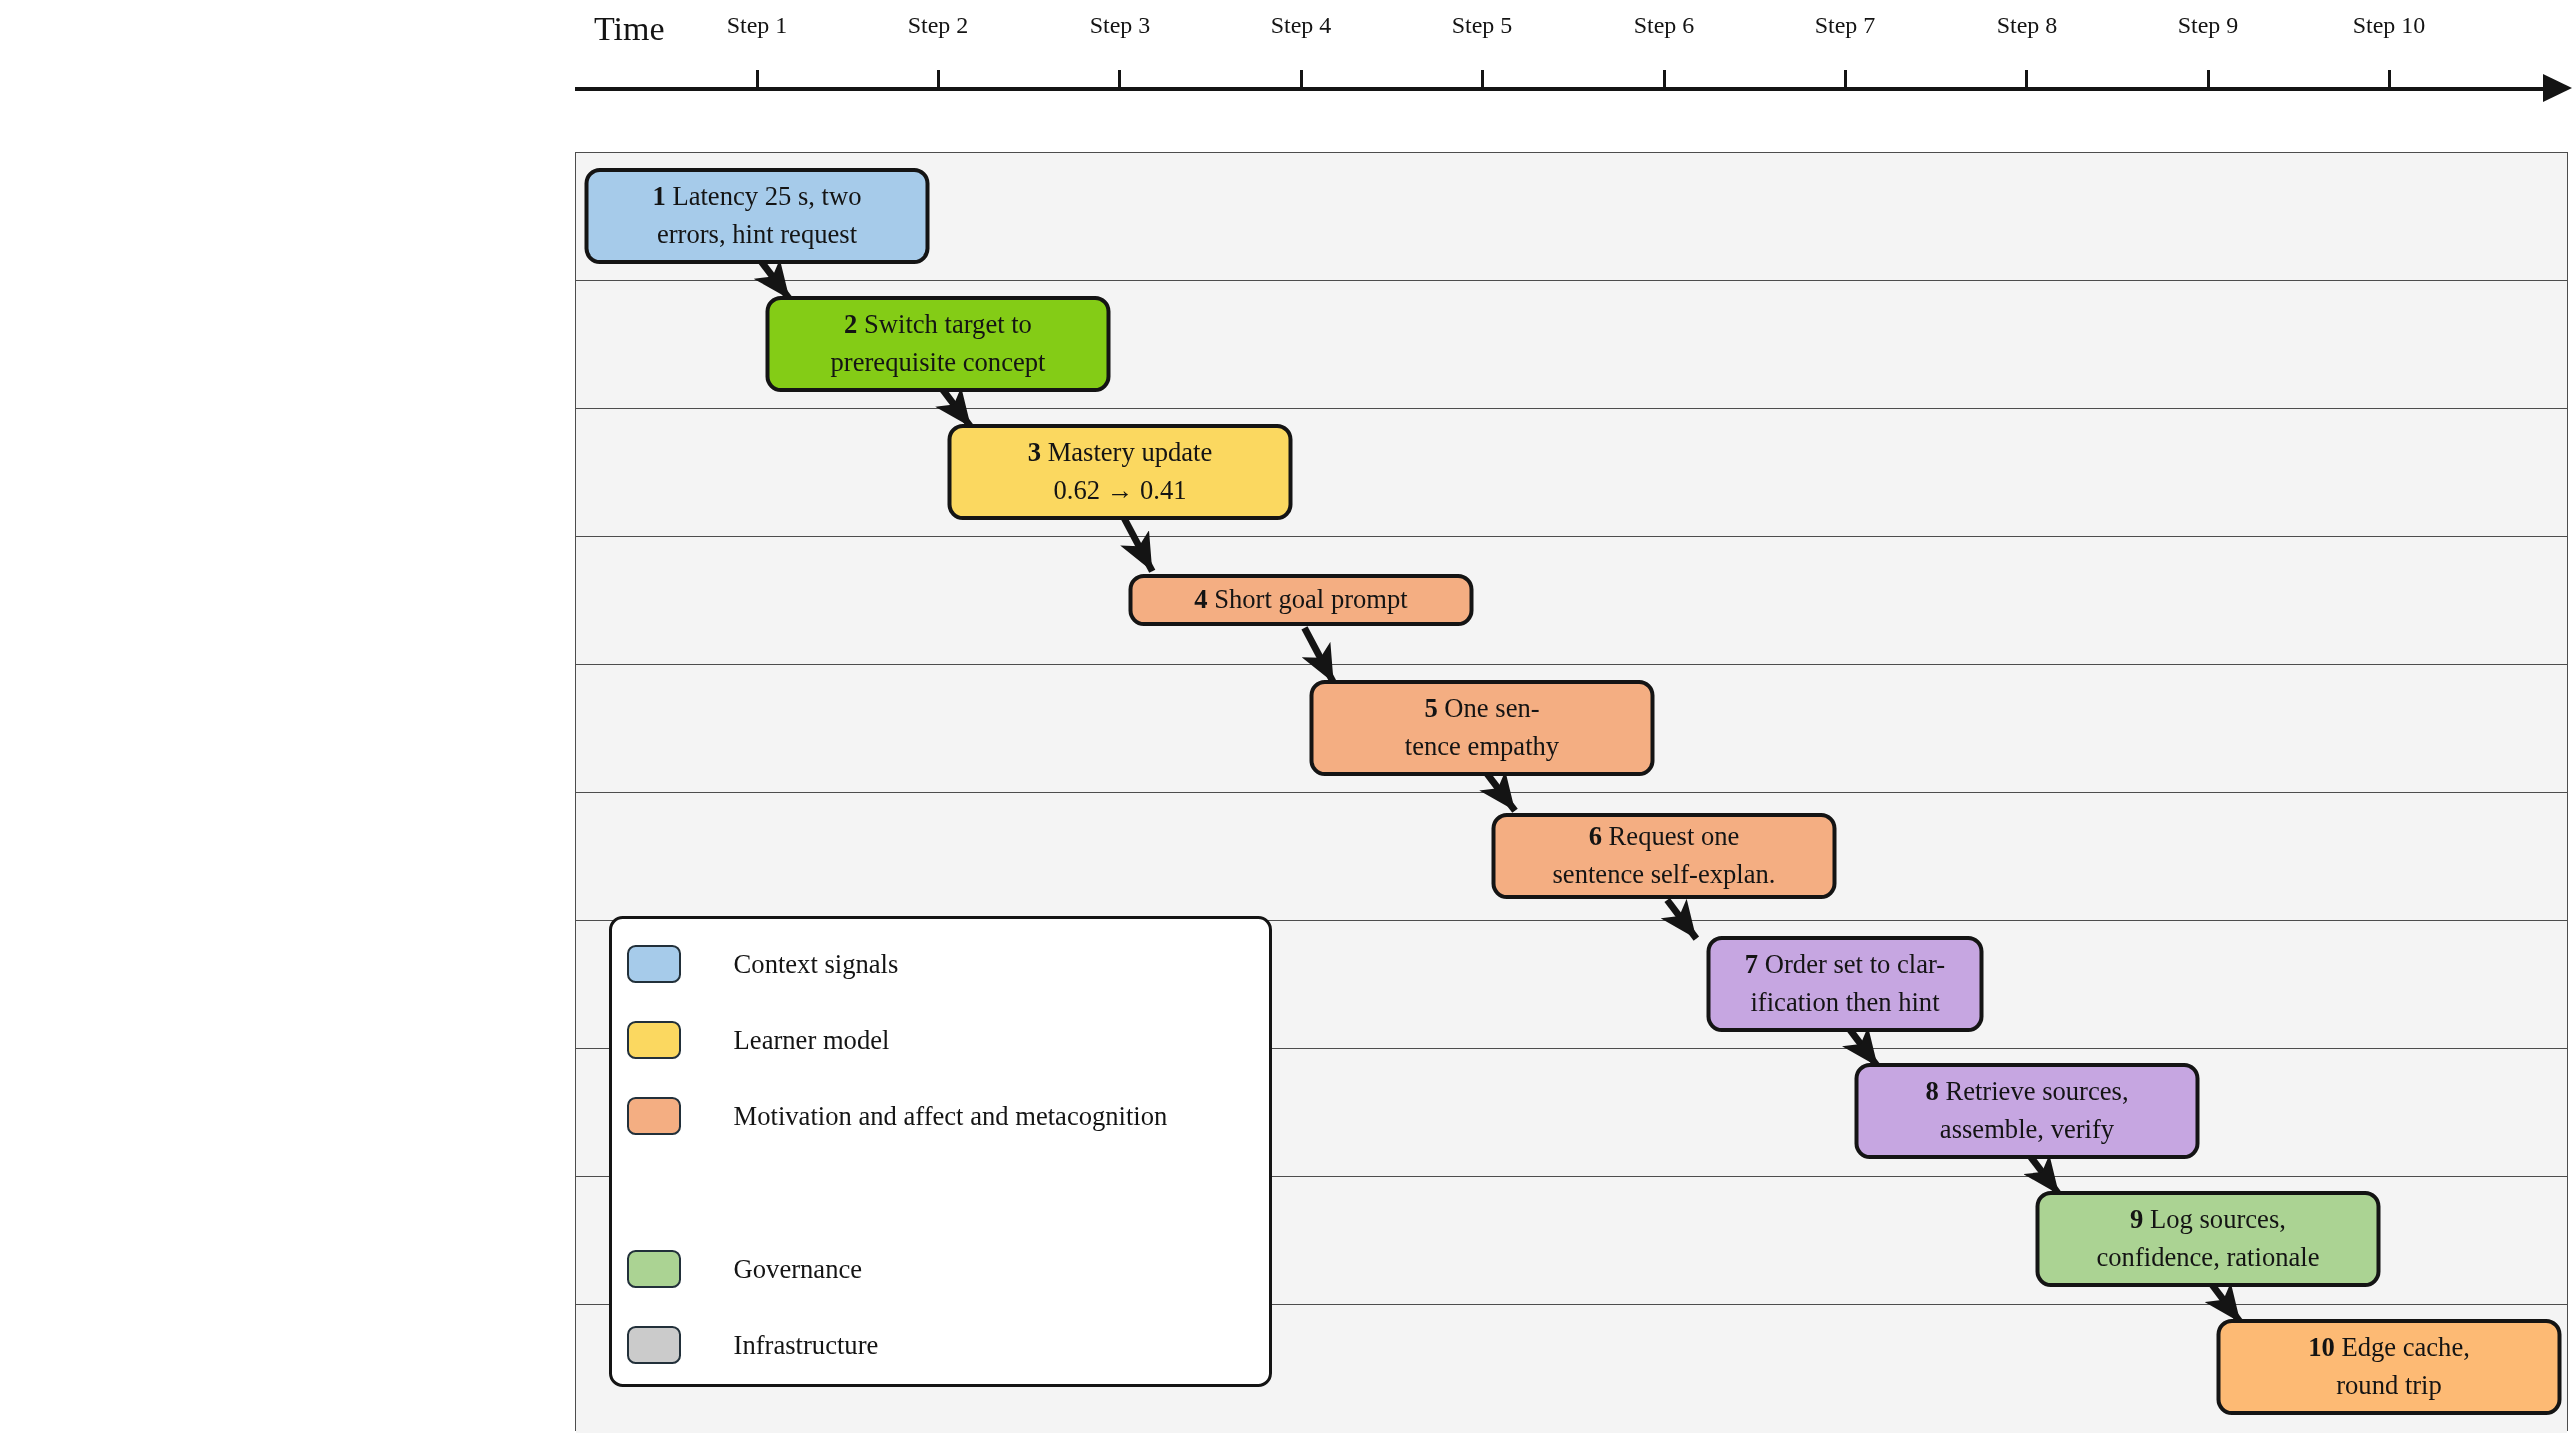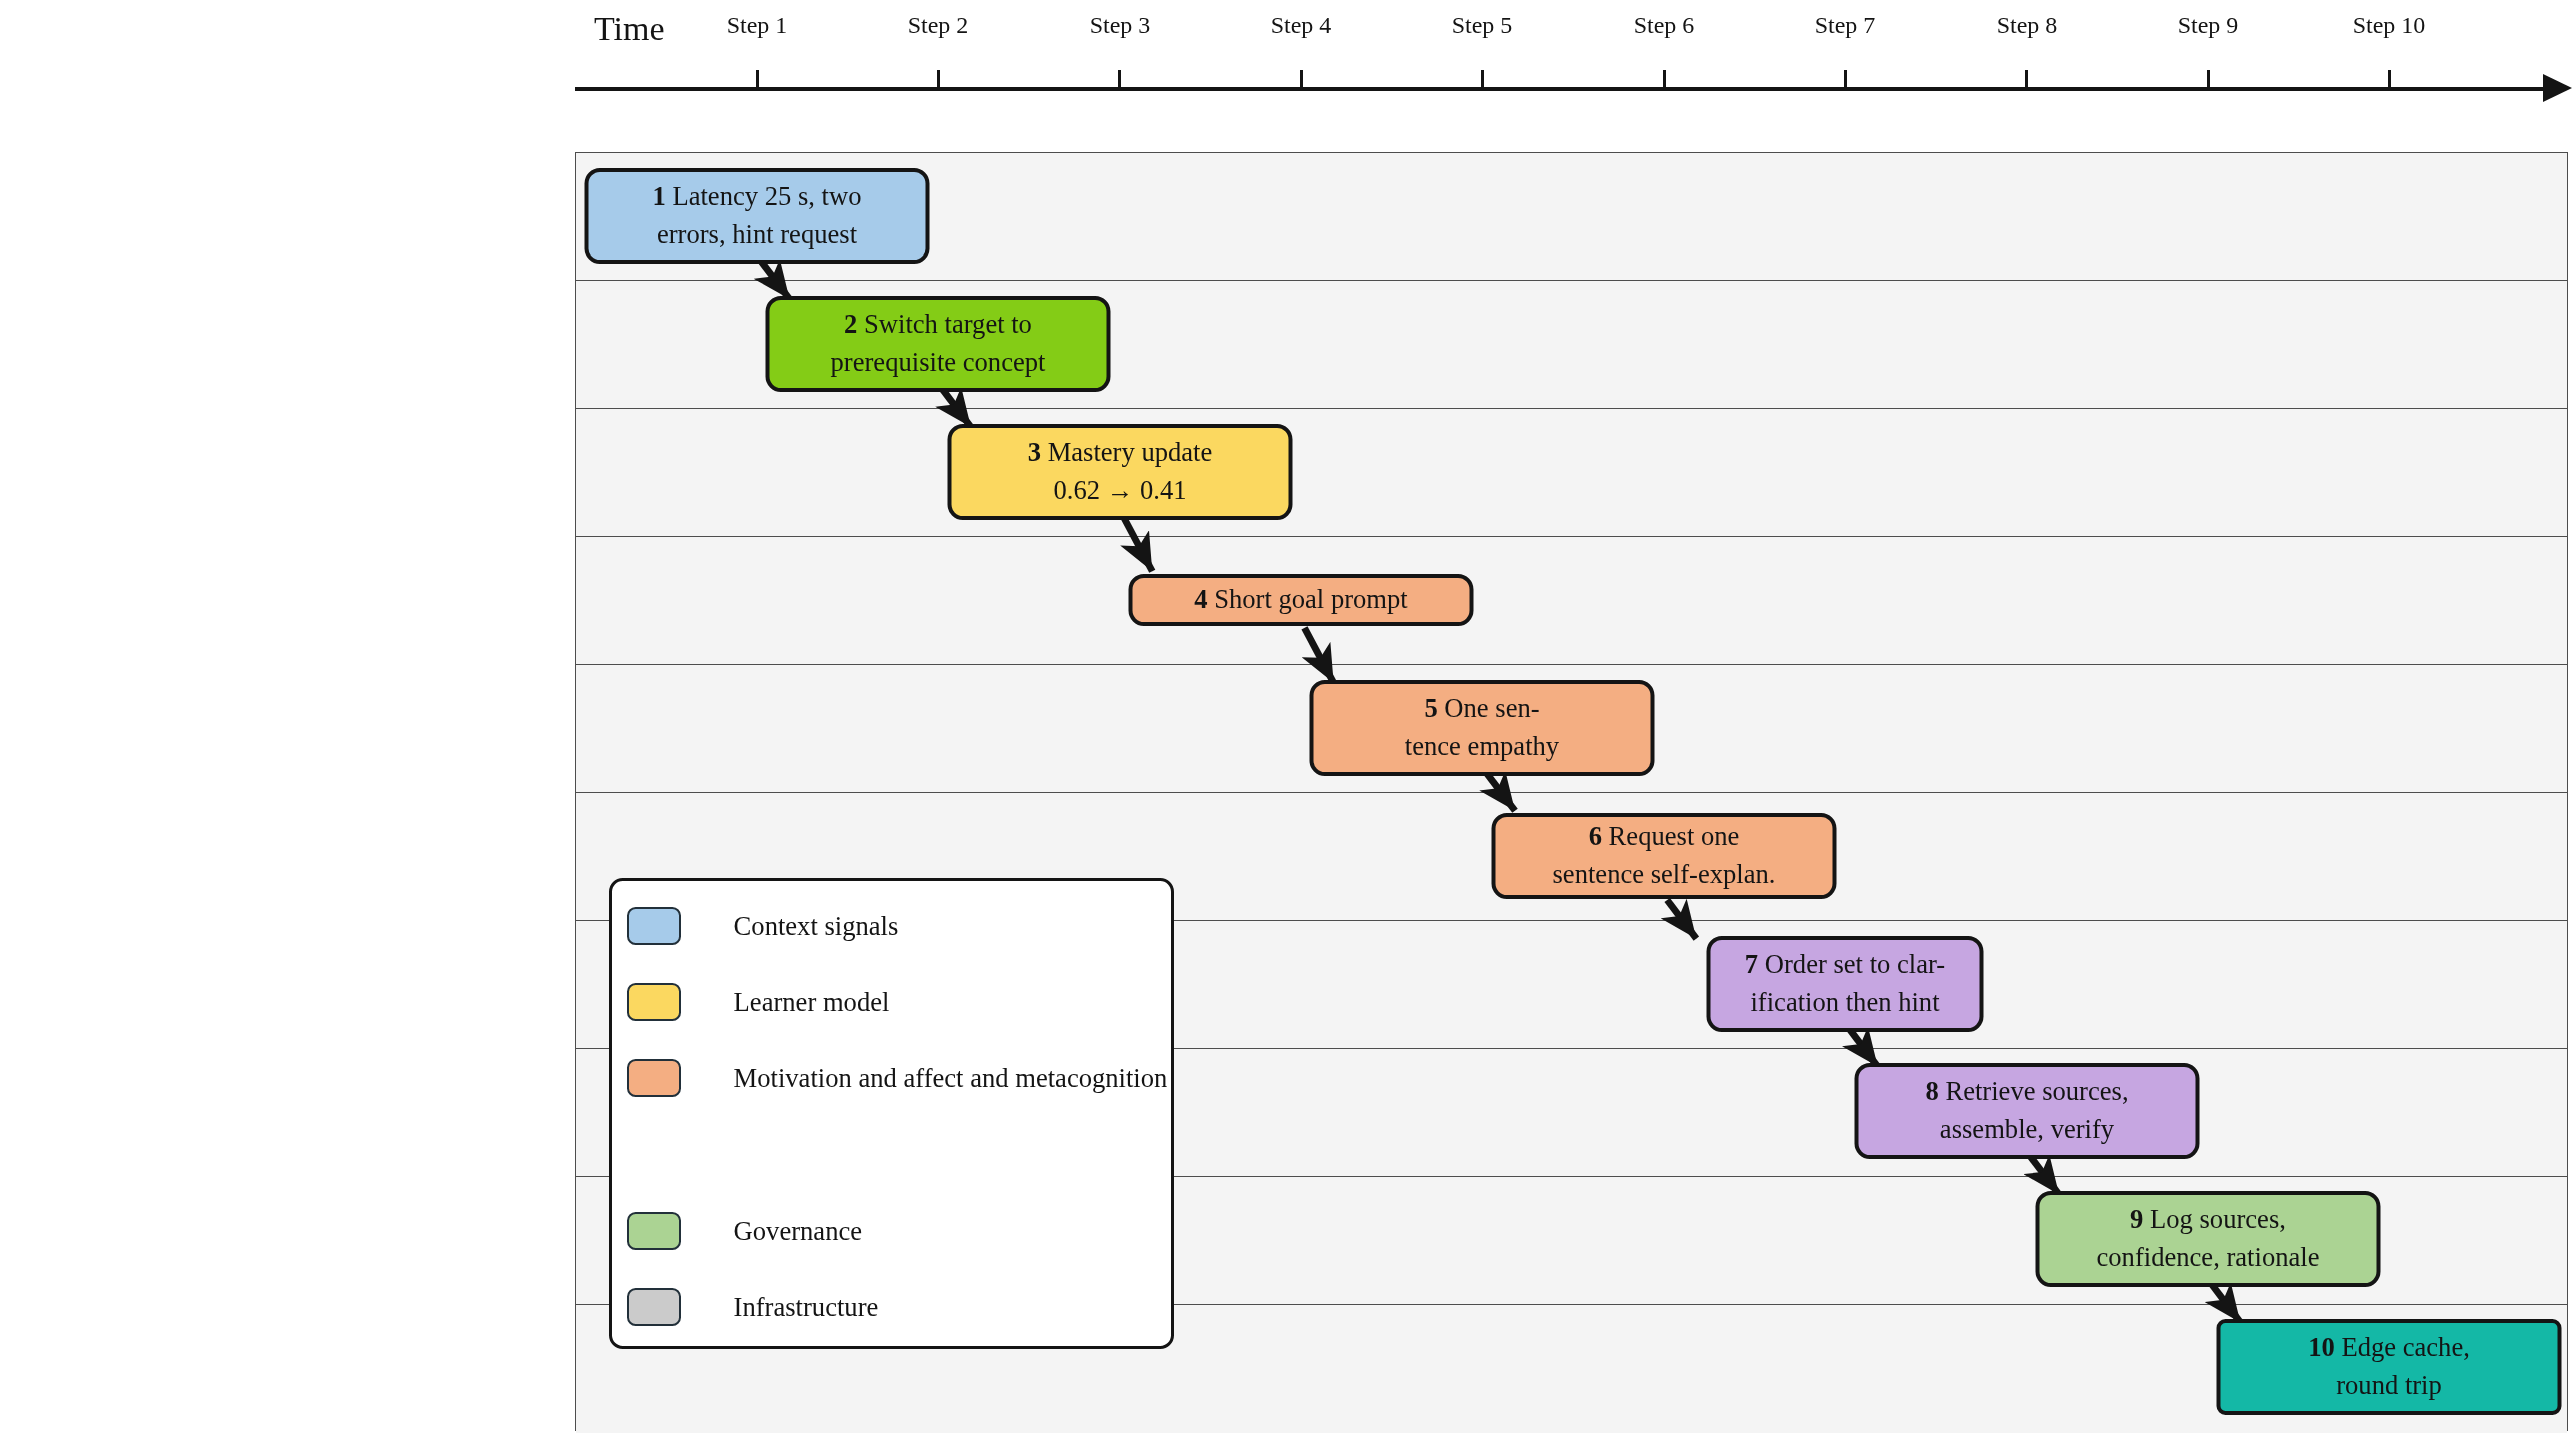--- a/index.html
+++ b/index.html
@@ -125,27 +125,27 @@
         <div>ification then hint</div>
       </div>
       <div class="event-box abs" style="left: 2027px; top: 1111px; width: 345px; height: 96px; background: rgb(198, 166, 225);">
         <div><b>8</b> Retrieve sources,</div>
         <div>assemble, verify</div>
       </div>
       <div class="event-box abs" style="left: 2208px; top: 1239px; width: 345px; height: 96px; background: rgb(171, 211, 147);">
         <div><b>9</b> Log sources,</div>
         <div>confidence, rationale</div>
       </div>
-      <div class="event-box abs" style="left: 2389px; top: 1367px; width: 345px; height: 96px; background: #14b8a6; border-radius: 9px;">
+      <div class="event-box abs" style="left: 2389px; top: 1367px; width: 345px; height: 96px; background: #fdba74;">
         <div><b>10</b> Edge cache,</div>
         <div>round trip</div>
       </div>
     </div>
 
-  <div class="abs" id="legend" style="left:609px;top:878px;width:565px;height:471px;">
+  <div class="abs" id="legend" style="left:609px;top:916px;width:663px;height:471px;">
       <div class="legend-row" style="left: 14.6px; top: 45px;">
         <div class="legend-swatch" style="background: rgb(166, 203, 234);"></div>
         <div class="legend-label">Context signals</div>
       </div>
       <div class="legend-row" style="left: 14.6px; top: 121px;">
         <div class="legend-swatch" style="background: rgb(251, 216, 96);"></div>
         <div class="legend-label">Learner model</div>
       </div>
       <div class="legend-row" style="left: 14.6px; top: 197px;">
         <div class="legend-swatch" style="background: rgb(244, 174, 130);"></div>

